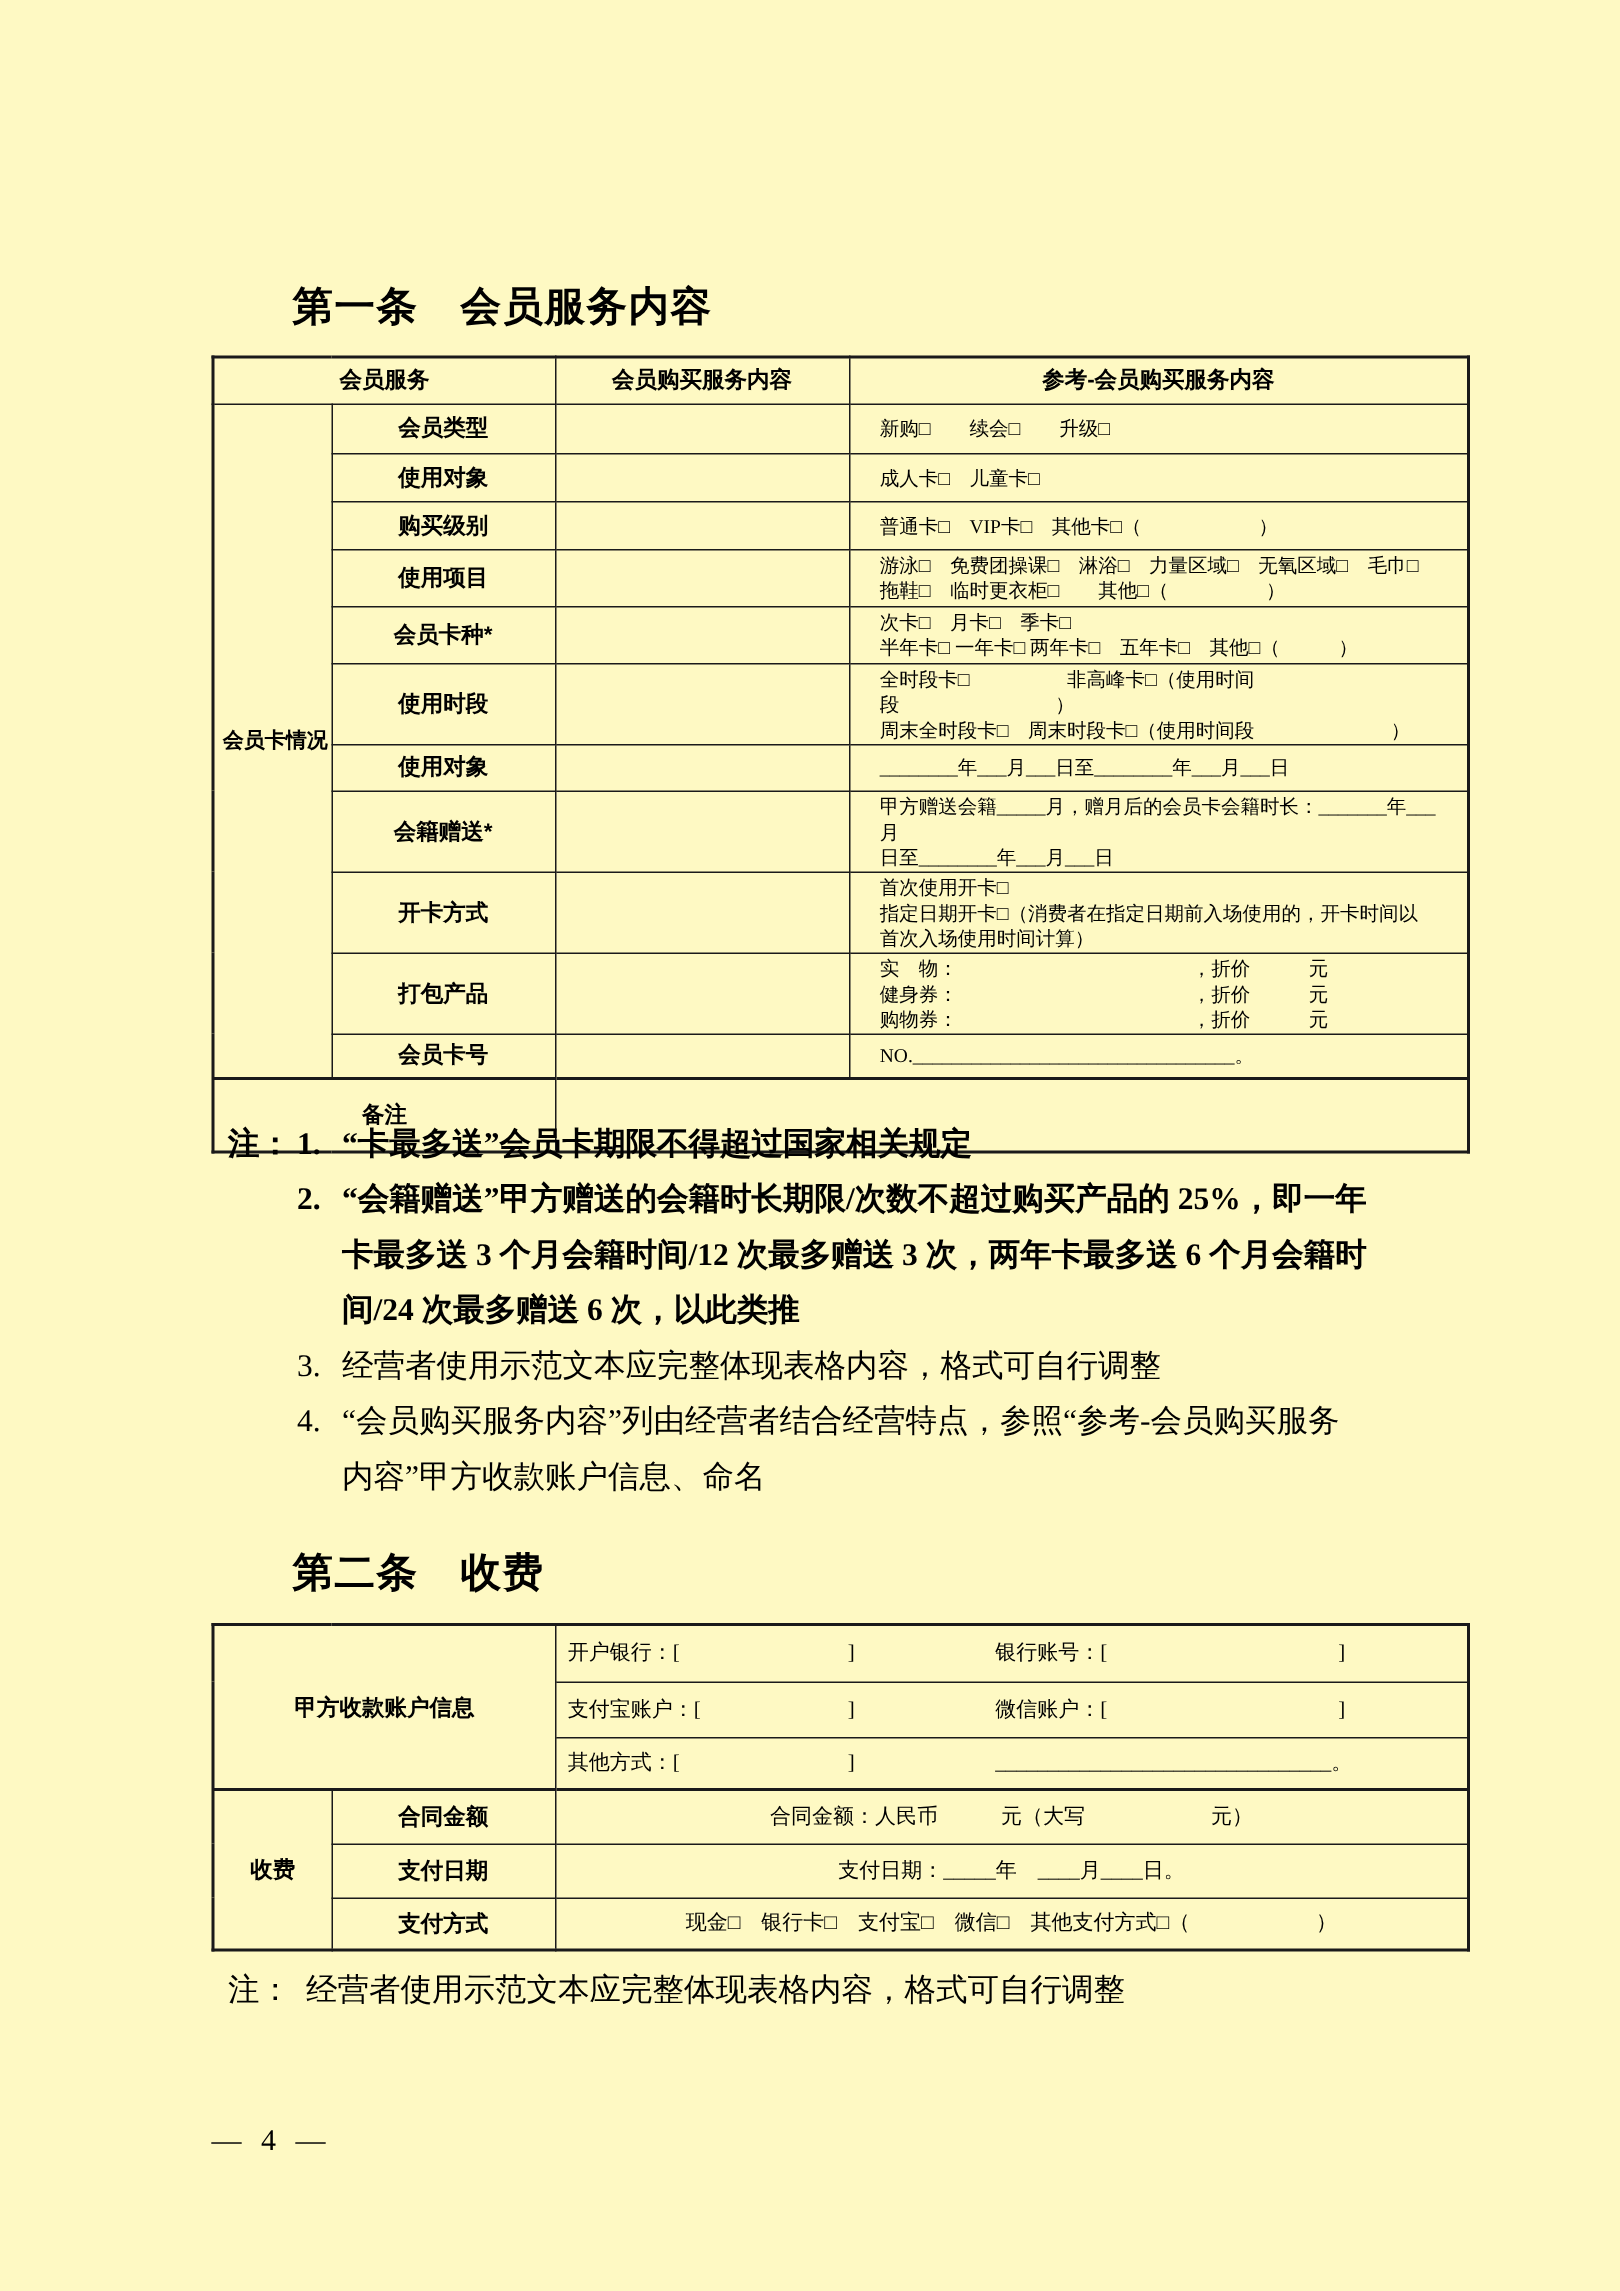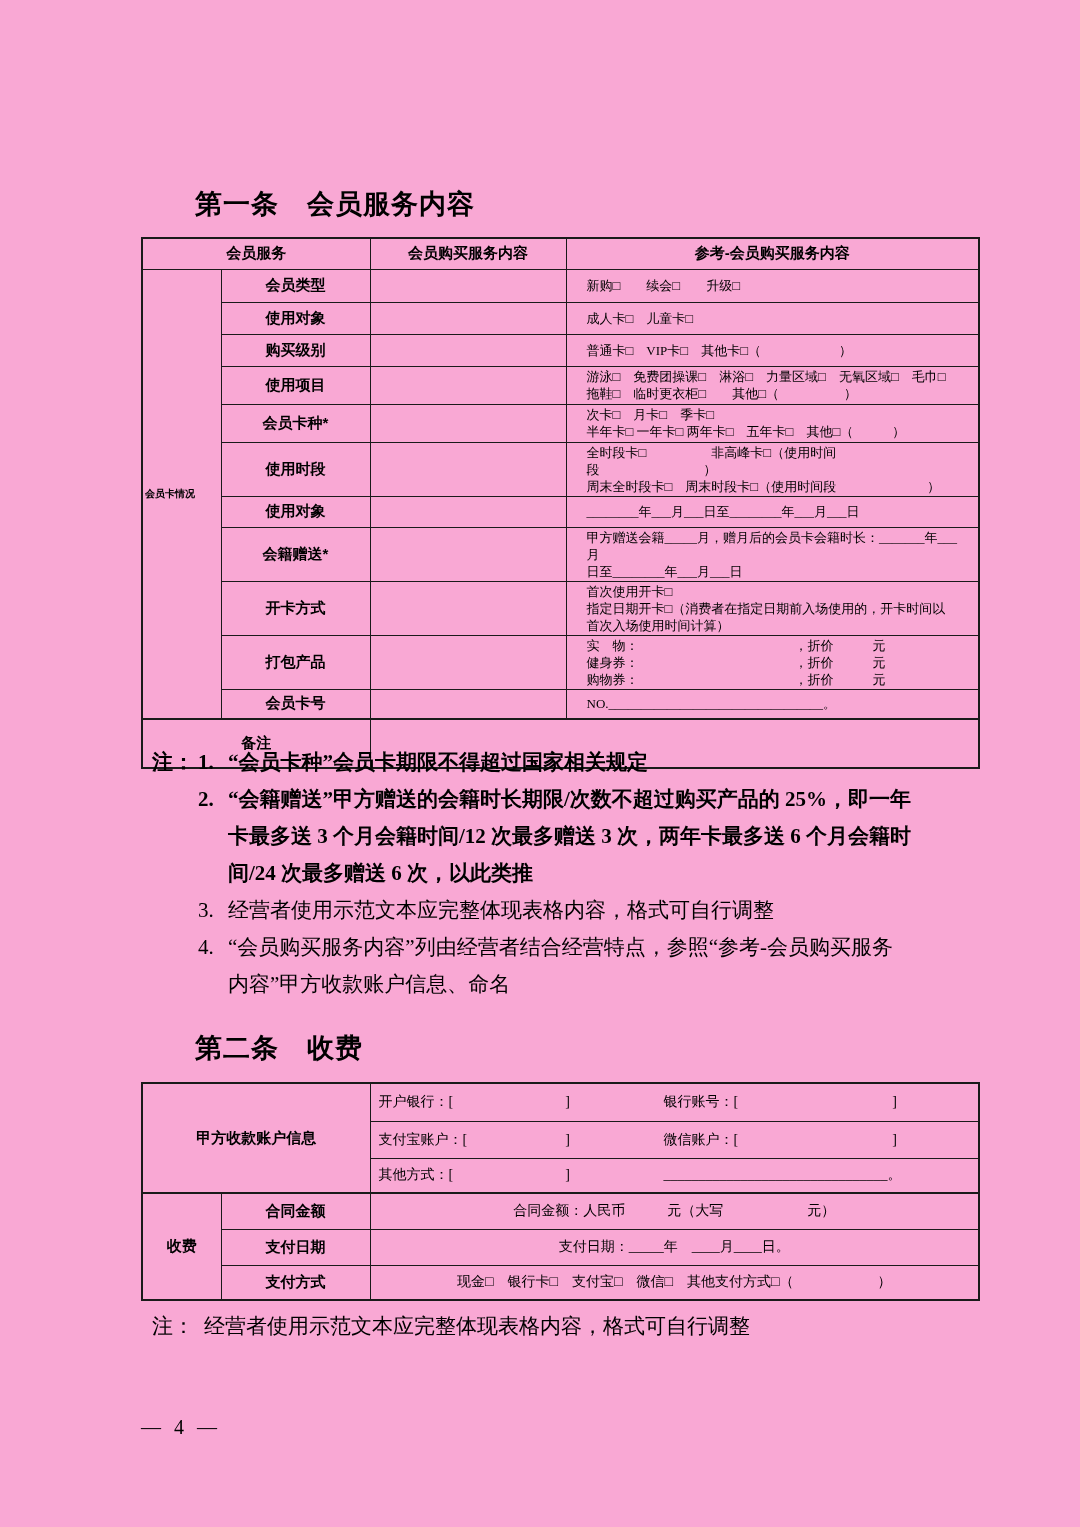--- a/index.html
+++ b/index.html
@@ -1,21 +1,21 @@
 <!DOCTYPE html>
 <html><head>
 <meta charset="utf-8">
 <style>
   * { box-sizing: border-box; margin: 0; padding: 0; }
   html, body { background: #ffffff; }
   .page {
     position: relative;
     width: 1080px;
     height: 1527px;
-    background: #f9a8d4;
+    background: #fef9c3;
     color: #000;
     font-family: "Liberation Serif", "DejaVu Serif", serif;
     overflow: hidden;
   }
   .sec-title {
     position: absolute;
     left: 195px;
     font-family: "Liberation Sans", "DejaVu Sans", sans-serif;
     font-weight: bold;
     font-size: 27px;
@@ -35,22 +35,22 @@
   .hdr-cell, .lbl-cell {
     font-family: "Liberation Sans", "DejaVu Sans", sans-serif;
     font-weight: bold;
     font-size: 15px;
     text-align: center;
     vertical-align: middle;
   }
   .grp-cell {
     font-family: "Liberation Sans", "DejaVu Sans", sans-serif;
     font-weight: bold;
-    font-size: 10px;
-    text-align: left;
+    font-size: 14px;
+    text-align: right;
     vertical-align: middle;
     padding: 0 2px;
   }
   .ref-cell {
     font-size: 13px;
     line-height: 17px;
     padding: 1px 20px;
     vertical-align: middle;
     white-space: normal;
   }
@@ -205,21 +205,21 @@
       <td colspan="2" class="ref-cell"></td>
     </tr>
   </tbody>
     </table>
 
   <div class="notes">
     <div class="note-row bold">
       <span class="note-prefix">注：</span>
       <span class="note-num">1.</span>
       <div class="note-text">
-          <div>“会员卡种”会员卡期限不得超过国家相关规定</div>
+          <div>“卡最多送”会员卡期限不得超过国家相关规定</div>
         </div>
     </div>
     <div class="note-row bold">
       <span class="note-prefix"></span>
       <span class="note-num">2.</span>
       <div class="note-text">
         <div>“会籍赠送”甲方赠送的会籍时长期限/次数不超过购买产品的 25%，即一年</div>
         <div>卡最多送 3 个月会籍时间/12 次最多赠送 3 次，两年卡最多送 6 个月会籍时</div>
         <div>间/24 次最多赠送 6 次，以此类推</div>
       </div>

